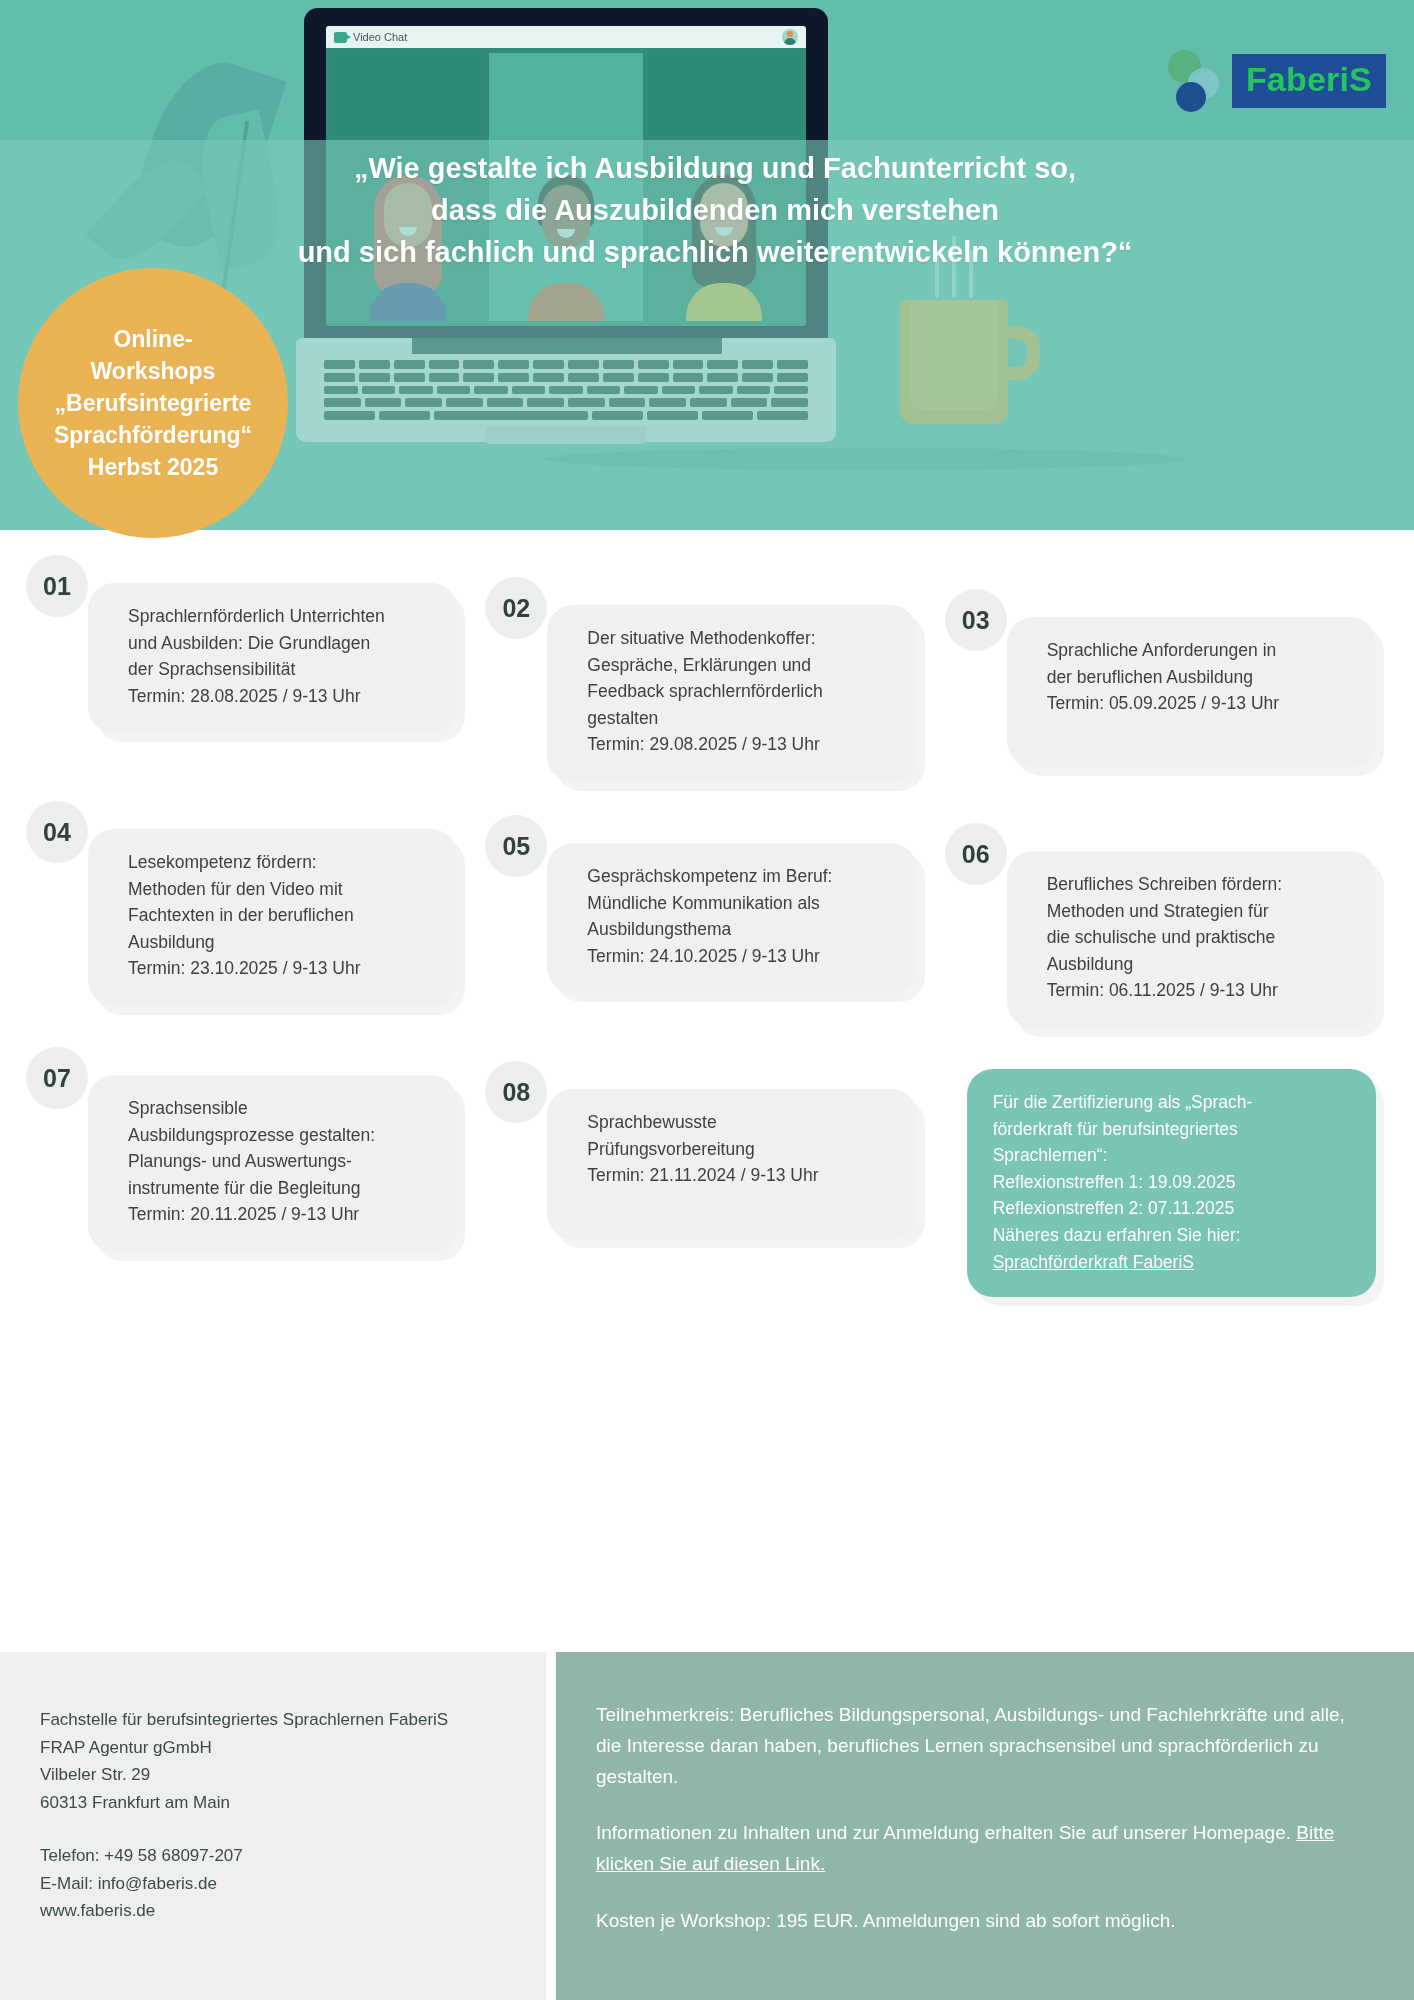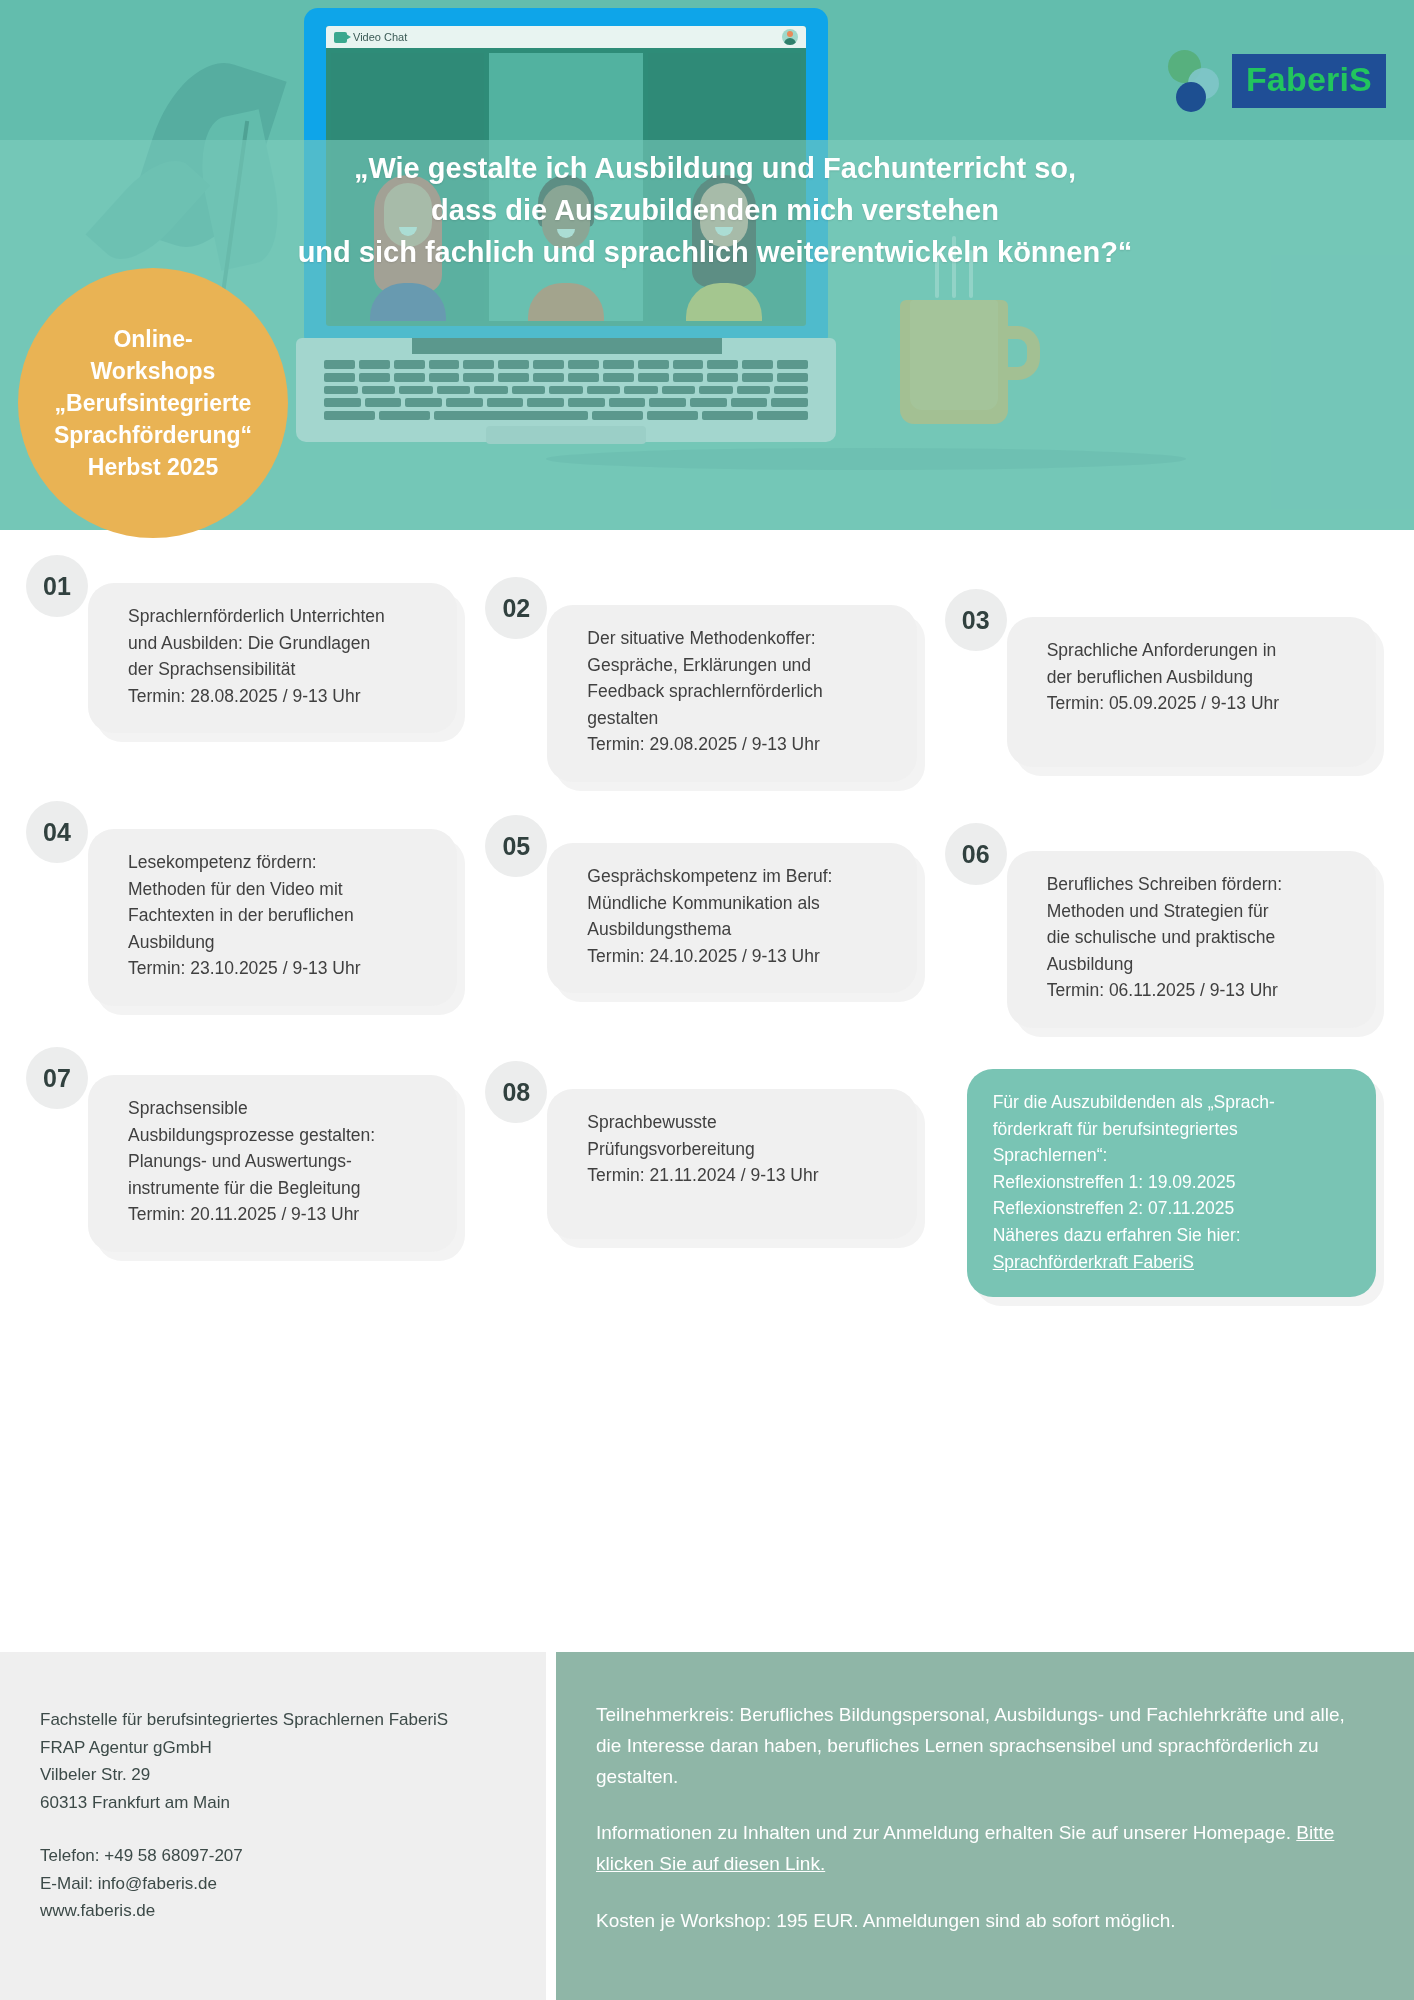--- a/index.html
+++ b/index.html
@@ -42,21 +42,21 @@
   .leaf.l3 { left: 118px; top: 150px; width: 60px; height: 120px; transform: rotate(42deg); background:#5db6a7; }
   .stem {
     position: absolute; left: 232px; top: 120px; width: 4px; height: 190px;
     background: #4fa294; transform: rotate(8deg);
   }
 
   
   .laptop { position: absolute; left: 296px; top: 8px; width: 540px; height: 450px; }
   .laptop-lid {
     position: absolute; left: 8px; top: 0; width: 524px; height: 332px;
-    background: #0ea5e9; border-radius: 14px 14px 4px 4px;
+    background: #0f172a; border-radius: 14px 14px 4px 4px;
     padding: 18px 22px 14px 22px;
   }
   .laptop-screen {
     width: 100%; height: 100%;
     background: #2e8c78; border-radius: 3px; overflow: hidden;
     position: relative;
   }
   .screen-bar {
     height: 22px; background: #e8f4f1; display: flex;
     align-items: center; padding: 0 8px; gap: 6px;
@@ -476,21 +476,21 @@
       <div class="cell">
         <div class="num-circle">08</div>
         <div class="card">
           <p>Sprachbewusste</p>
           <p>Prüfungsvorbereitung</p>
           <p>Termin: 21.11.2024 / 9-13 Uhr</p>
         </div>
       </div>
       <div class="cell">
         <div class="card teal">
-          <p>Für die Auszubildenden als „Sprach-</p>
+          <p>Für die Zertifizierung als „Sprach-</p>
           <p>förderkraft für berufsintegriertes</p>
           <p>Sprachlernen“:</p>
           <p>Reflexionstreffen 1: 19.09.2025</p>
           <p>Reflexionstreffen 2: 07.11.2025</p>
           <p>Näheres dazu erfahren Sie hier:</p>
           <p><span class="link">Sprachförderkraft FaberiS</span></p>
         </div>
       </div>
     </div>
   </div>

